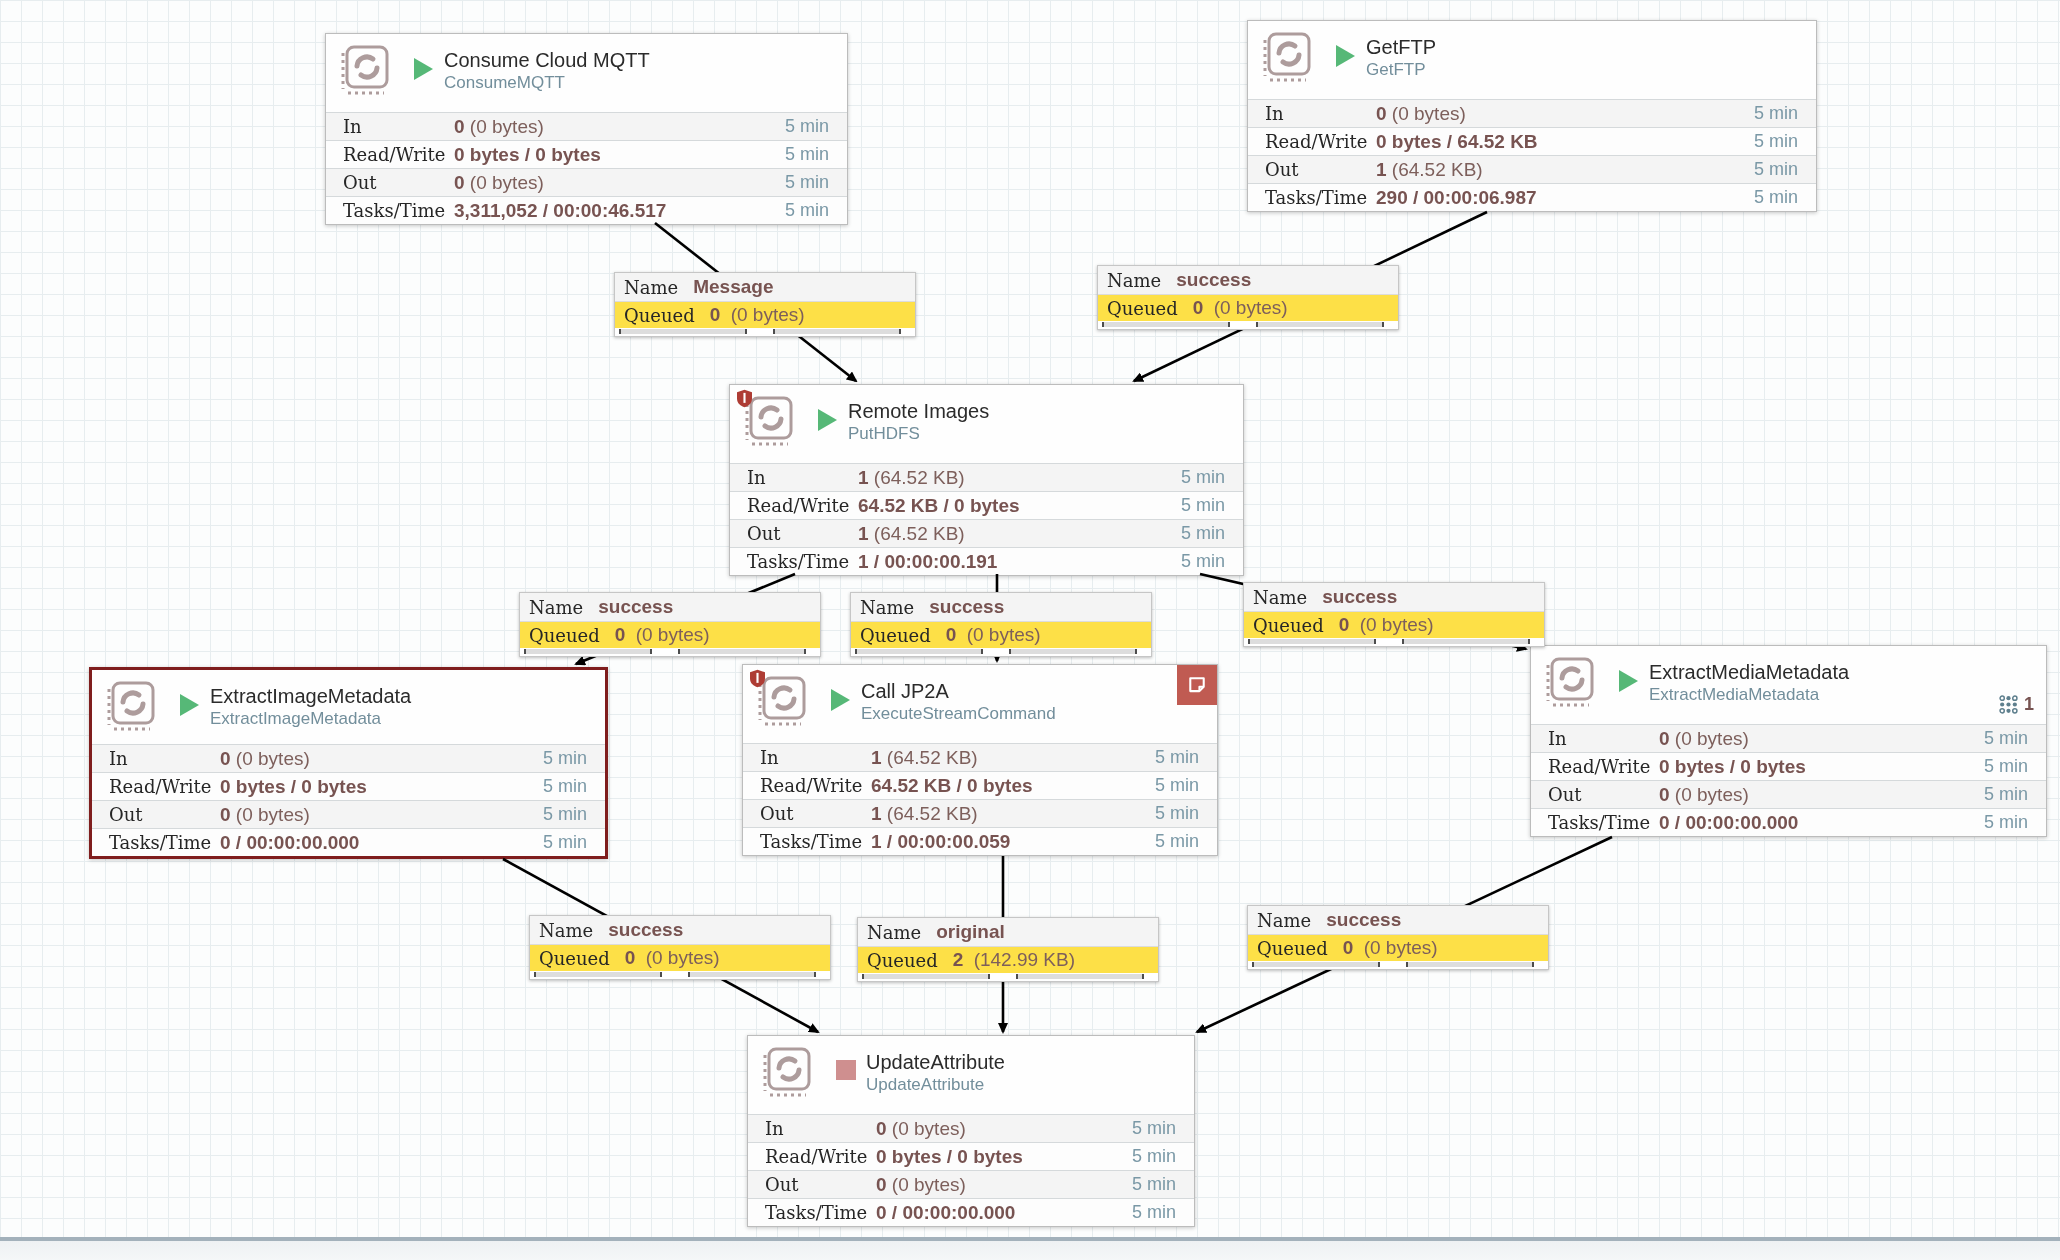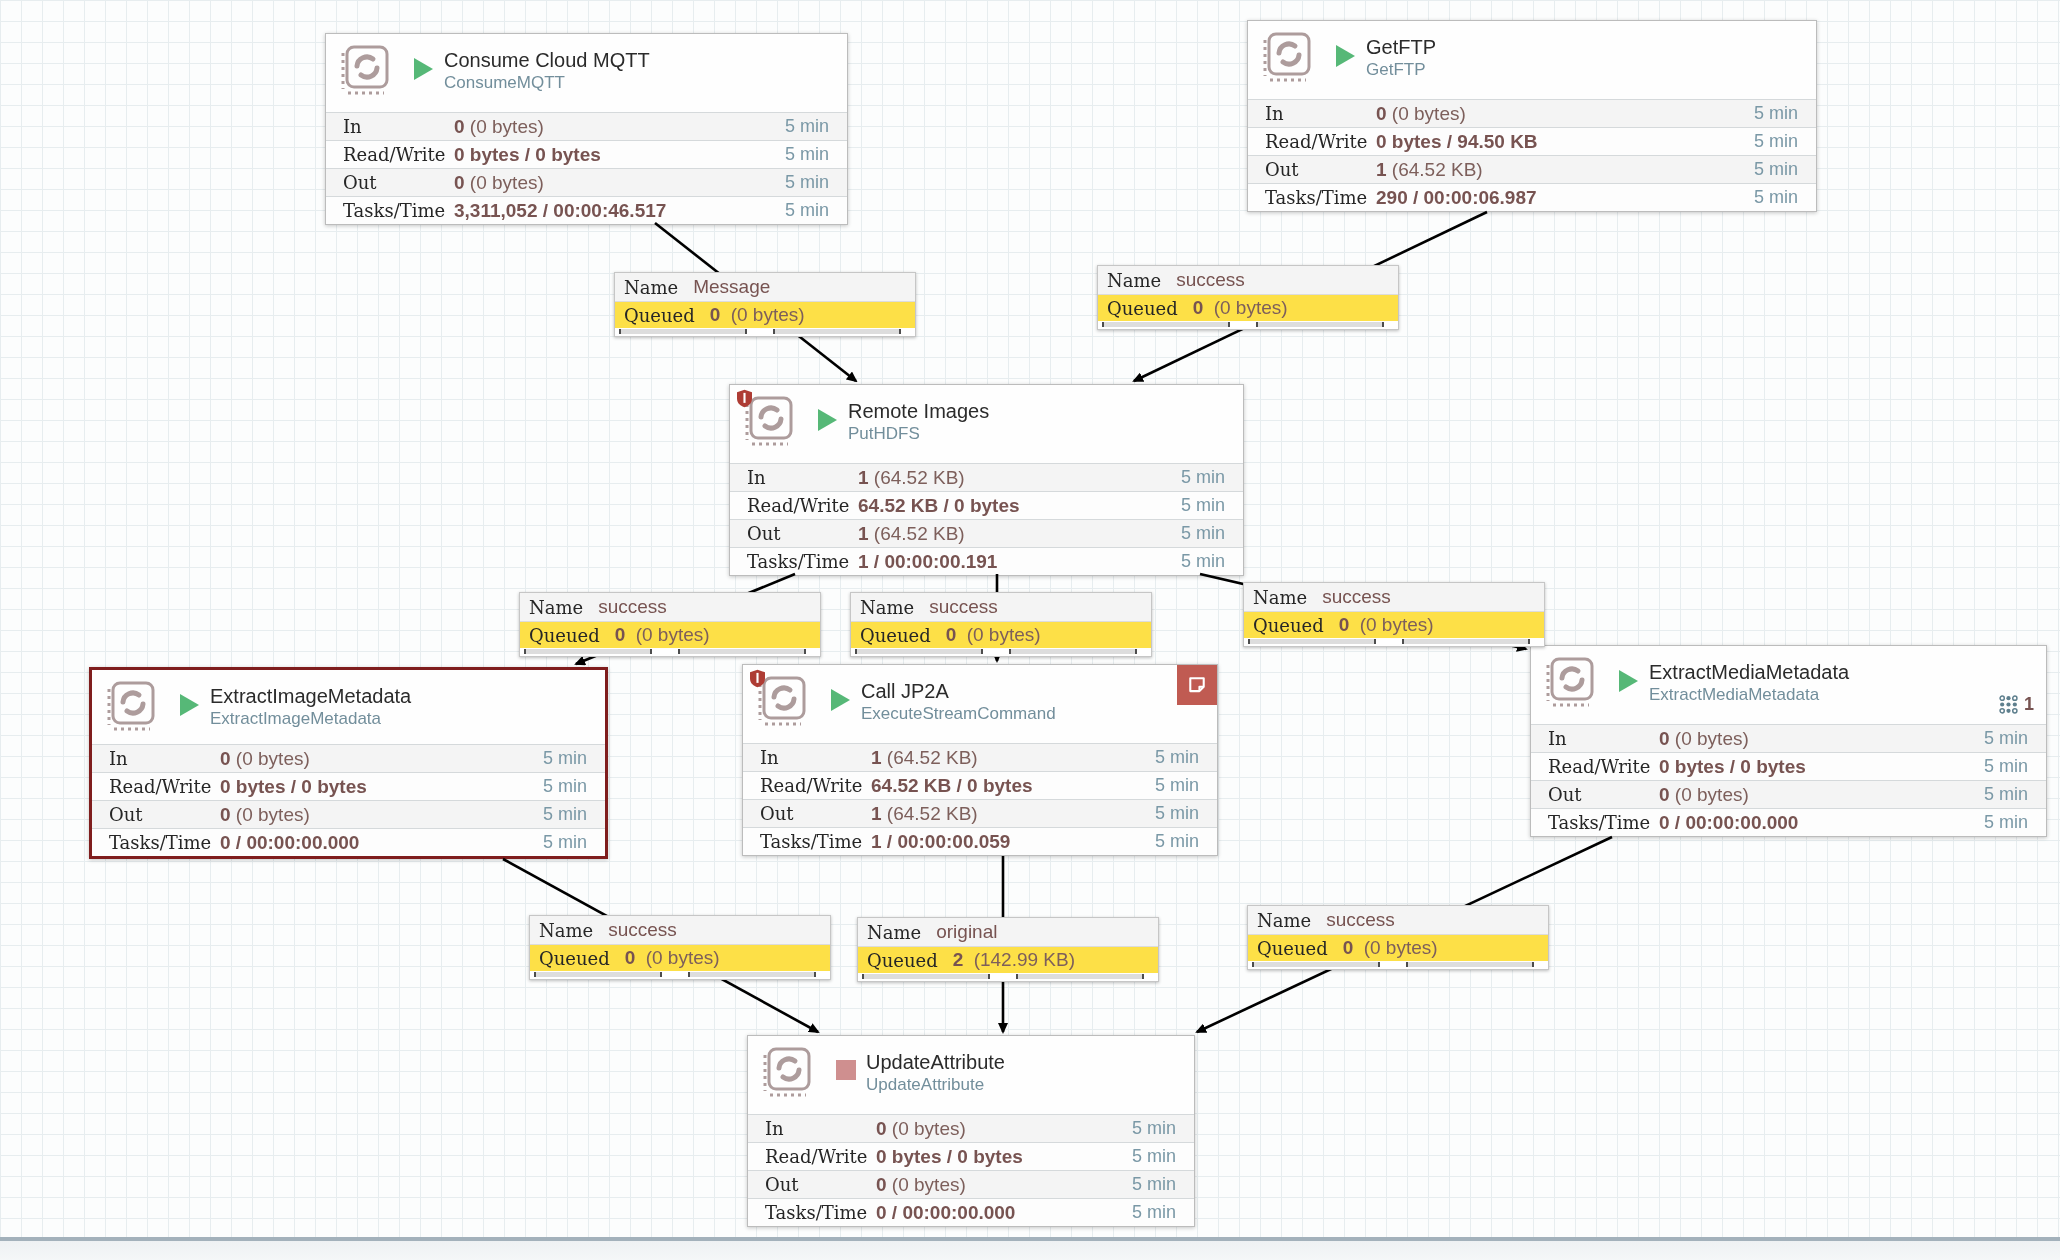--- a/index.html
+++ b/index.html
@@ -48,21 +48,21 @@
 
   
   .clabel{
     position:absolute;z-index:3;width:302px;box-sizing:border-box;
     background:#fff;border:1px solid #c6c6c6;box-shadow:0 1px 3px rgba(0,0,0,.25);
   }
   .crow{display:flex;align-items:center;font-size:19px;padding:0 9px;}
   .cname{height:28px;background:#f4f4f4;border-bottom:1px solid #dcdcdc;}
   .cqueue{height:26px;background:#fde047;}
   .ck{font-family:"DejaVu Serif","Liberation Serif",serif;font-size:18px;color:#262626;}
-  .cv{margin-left:15px;font-weight:normal;color:#775351;}
+  .cv{margin-left:15px;font-weight:bold;color:#775351;}
   .cqb{margin-left:15px;font-weight:bold;color:#775351;}
   .cqr{margin-left:5px;color:#7d5f5b;white-space:pre;}
   .cbars{position:relative;height:8px;background:#fff;}
   .cbars .bar{position:absolute;top:1px;height:5px;background:#ddd;border-left:2px solid #4d4d4d;border-right:2px solid #4d4d4d;}
   .cbars .b1{left:4px;width:124px;}
   .cbars .b2{left:158px;width:124px;}
 
   
   .hscroll{position:absolute;left:0;top:1237px;width:2060px;height:23px;z-index:4;
     background:linear-gradient(to bottom,#eef1f3,#f6f8f9);border-top:4px solid #a3b1bb;}
@@ -145,21 +145,21 @@
     </div>
   </div>
   <div class="stats">
     <div class="srow odd">
         <span class="sk">In</span>
         <span class="sv"><b>0</b><span class="svr"> (0 bytes)</span></span>
         <span class="st">5 min</span>
       </div>
     <div class="srow even">
         <span class="sk">Read/Write</span>
-        <span class="sv"><b>0 bytes / 94.50 KB</b><span class="svr"></span></span>
+        <span class="sv"><b>0 bytes / 64.52 KB</b><span class="svr"></span></span>
         <span class="st">5 min</span>
       </div>
     <div class="srow odd">
         <span class="sk">Out</span>
         <span class="sv"><b>1</b><span class="svr"> (64.52 KB)</span></span>
         <span class="st">5 min</span>
       </div>
     <div class="srow even">
         <span class="sk">Tasks/Time</span>
         <span class="sv"><b>290 / 00:00:06.987</b><span class="svr"></span></span>

